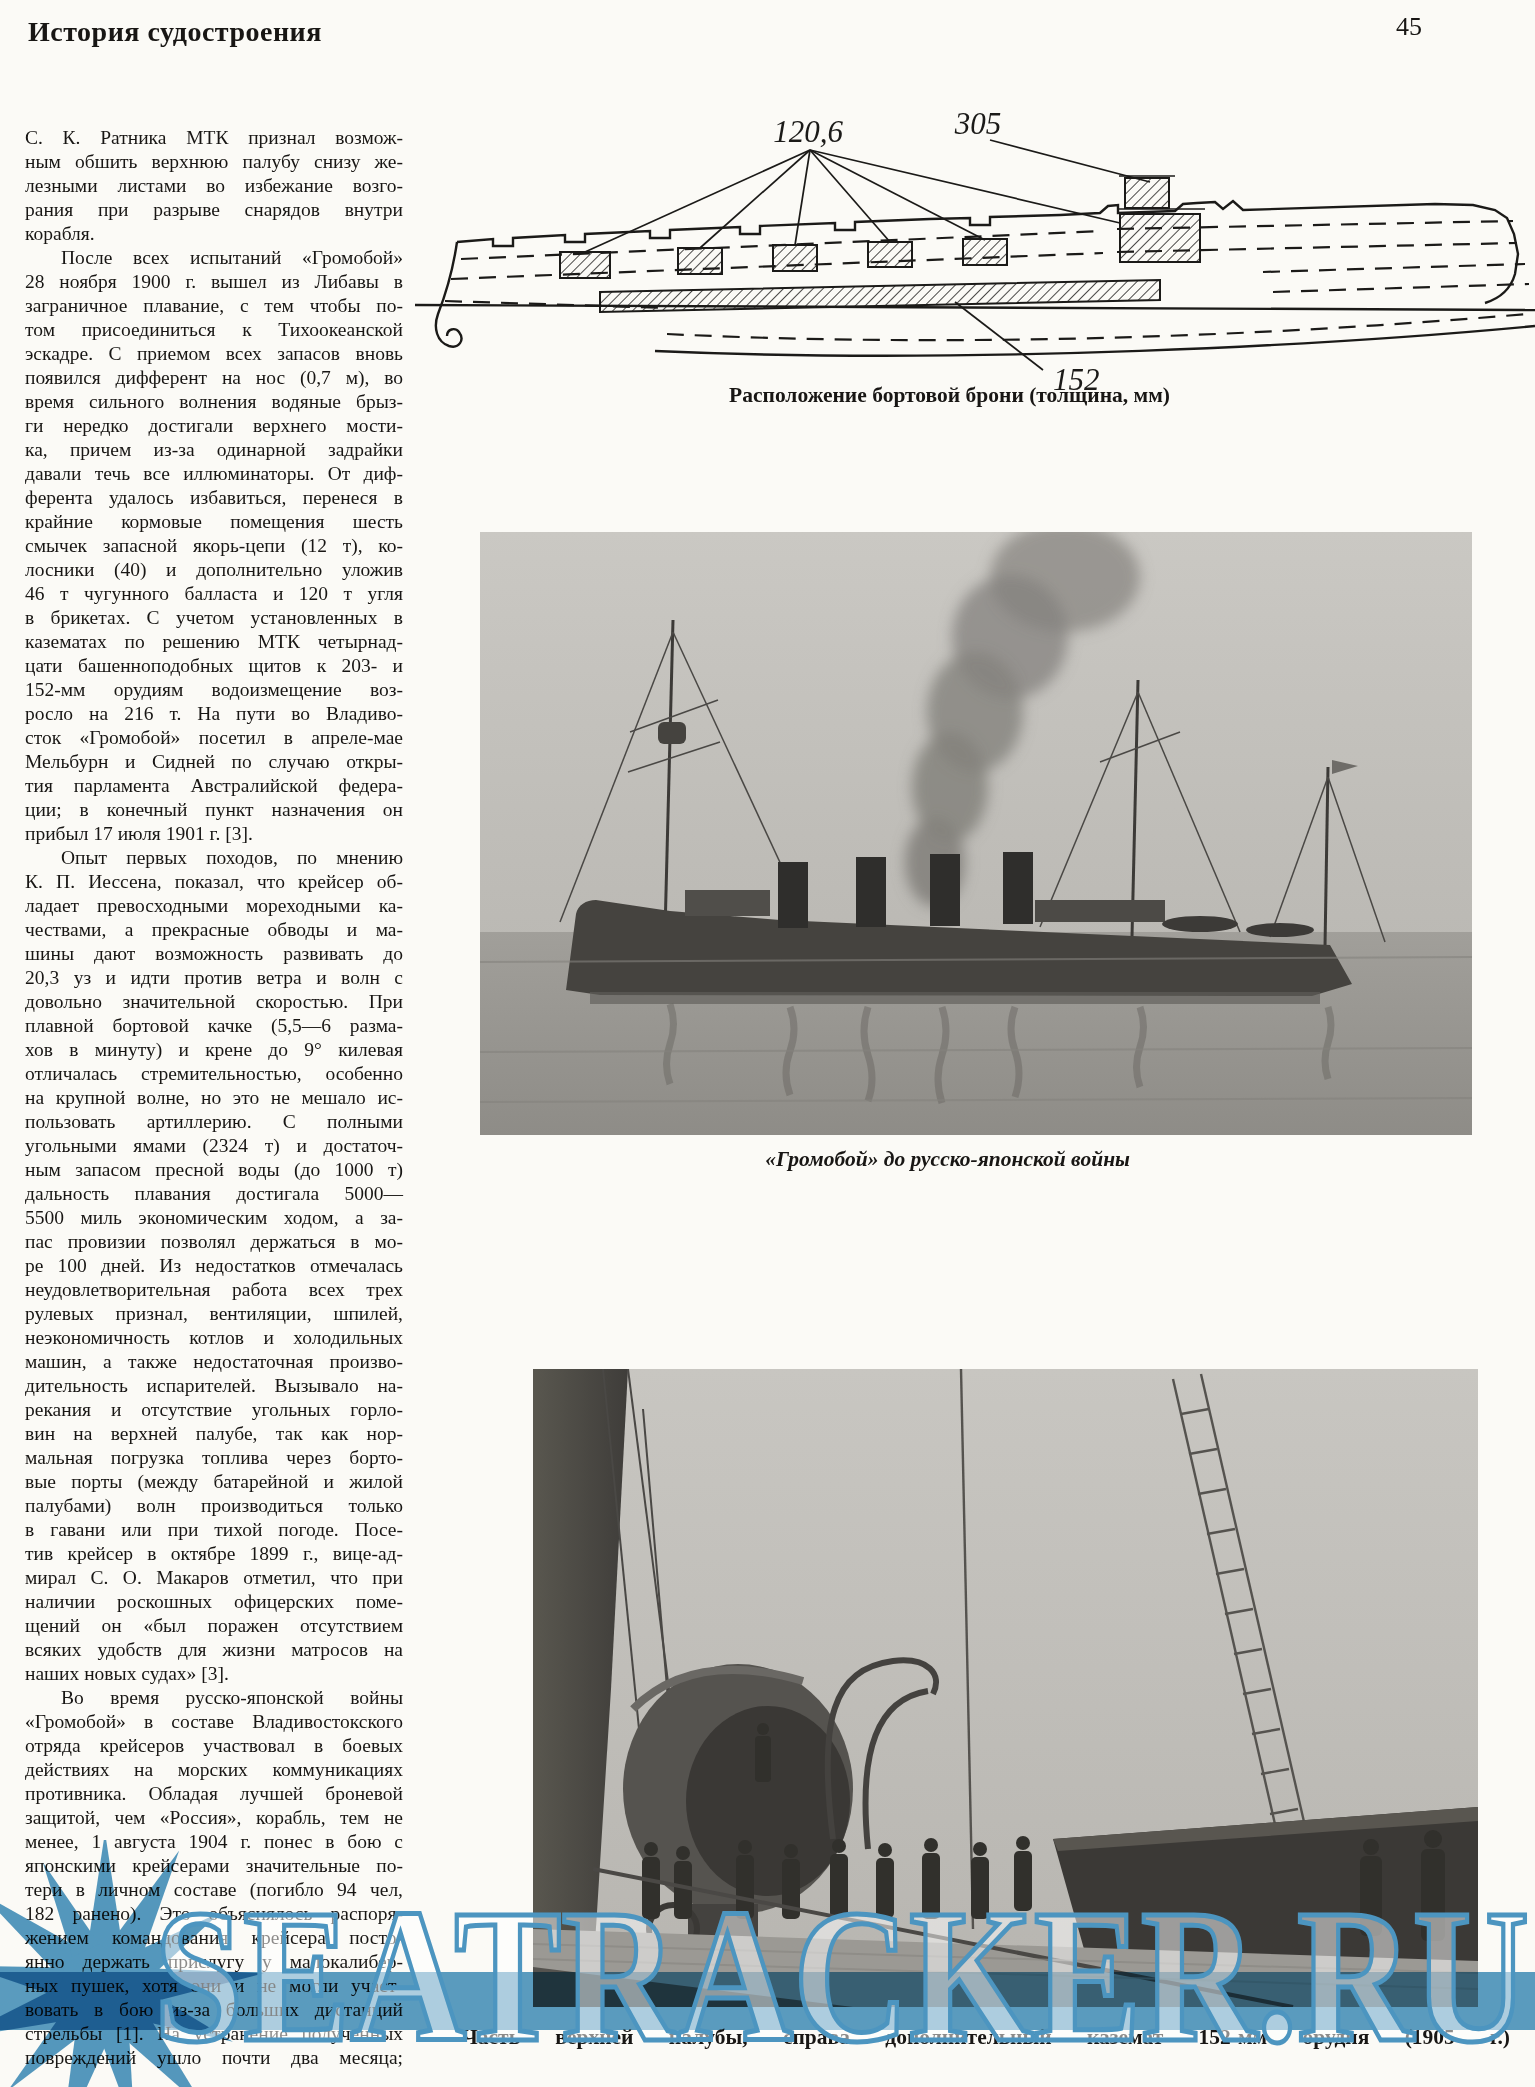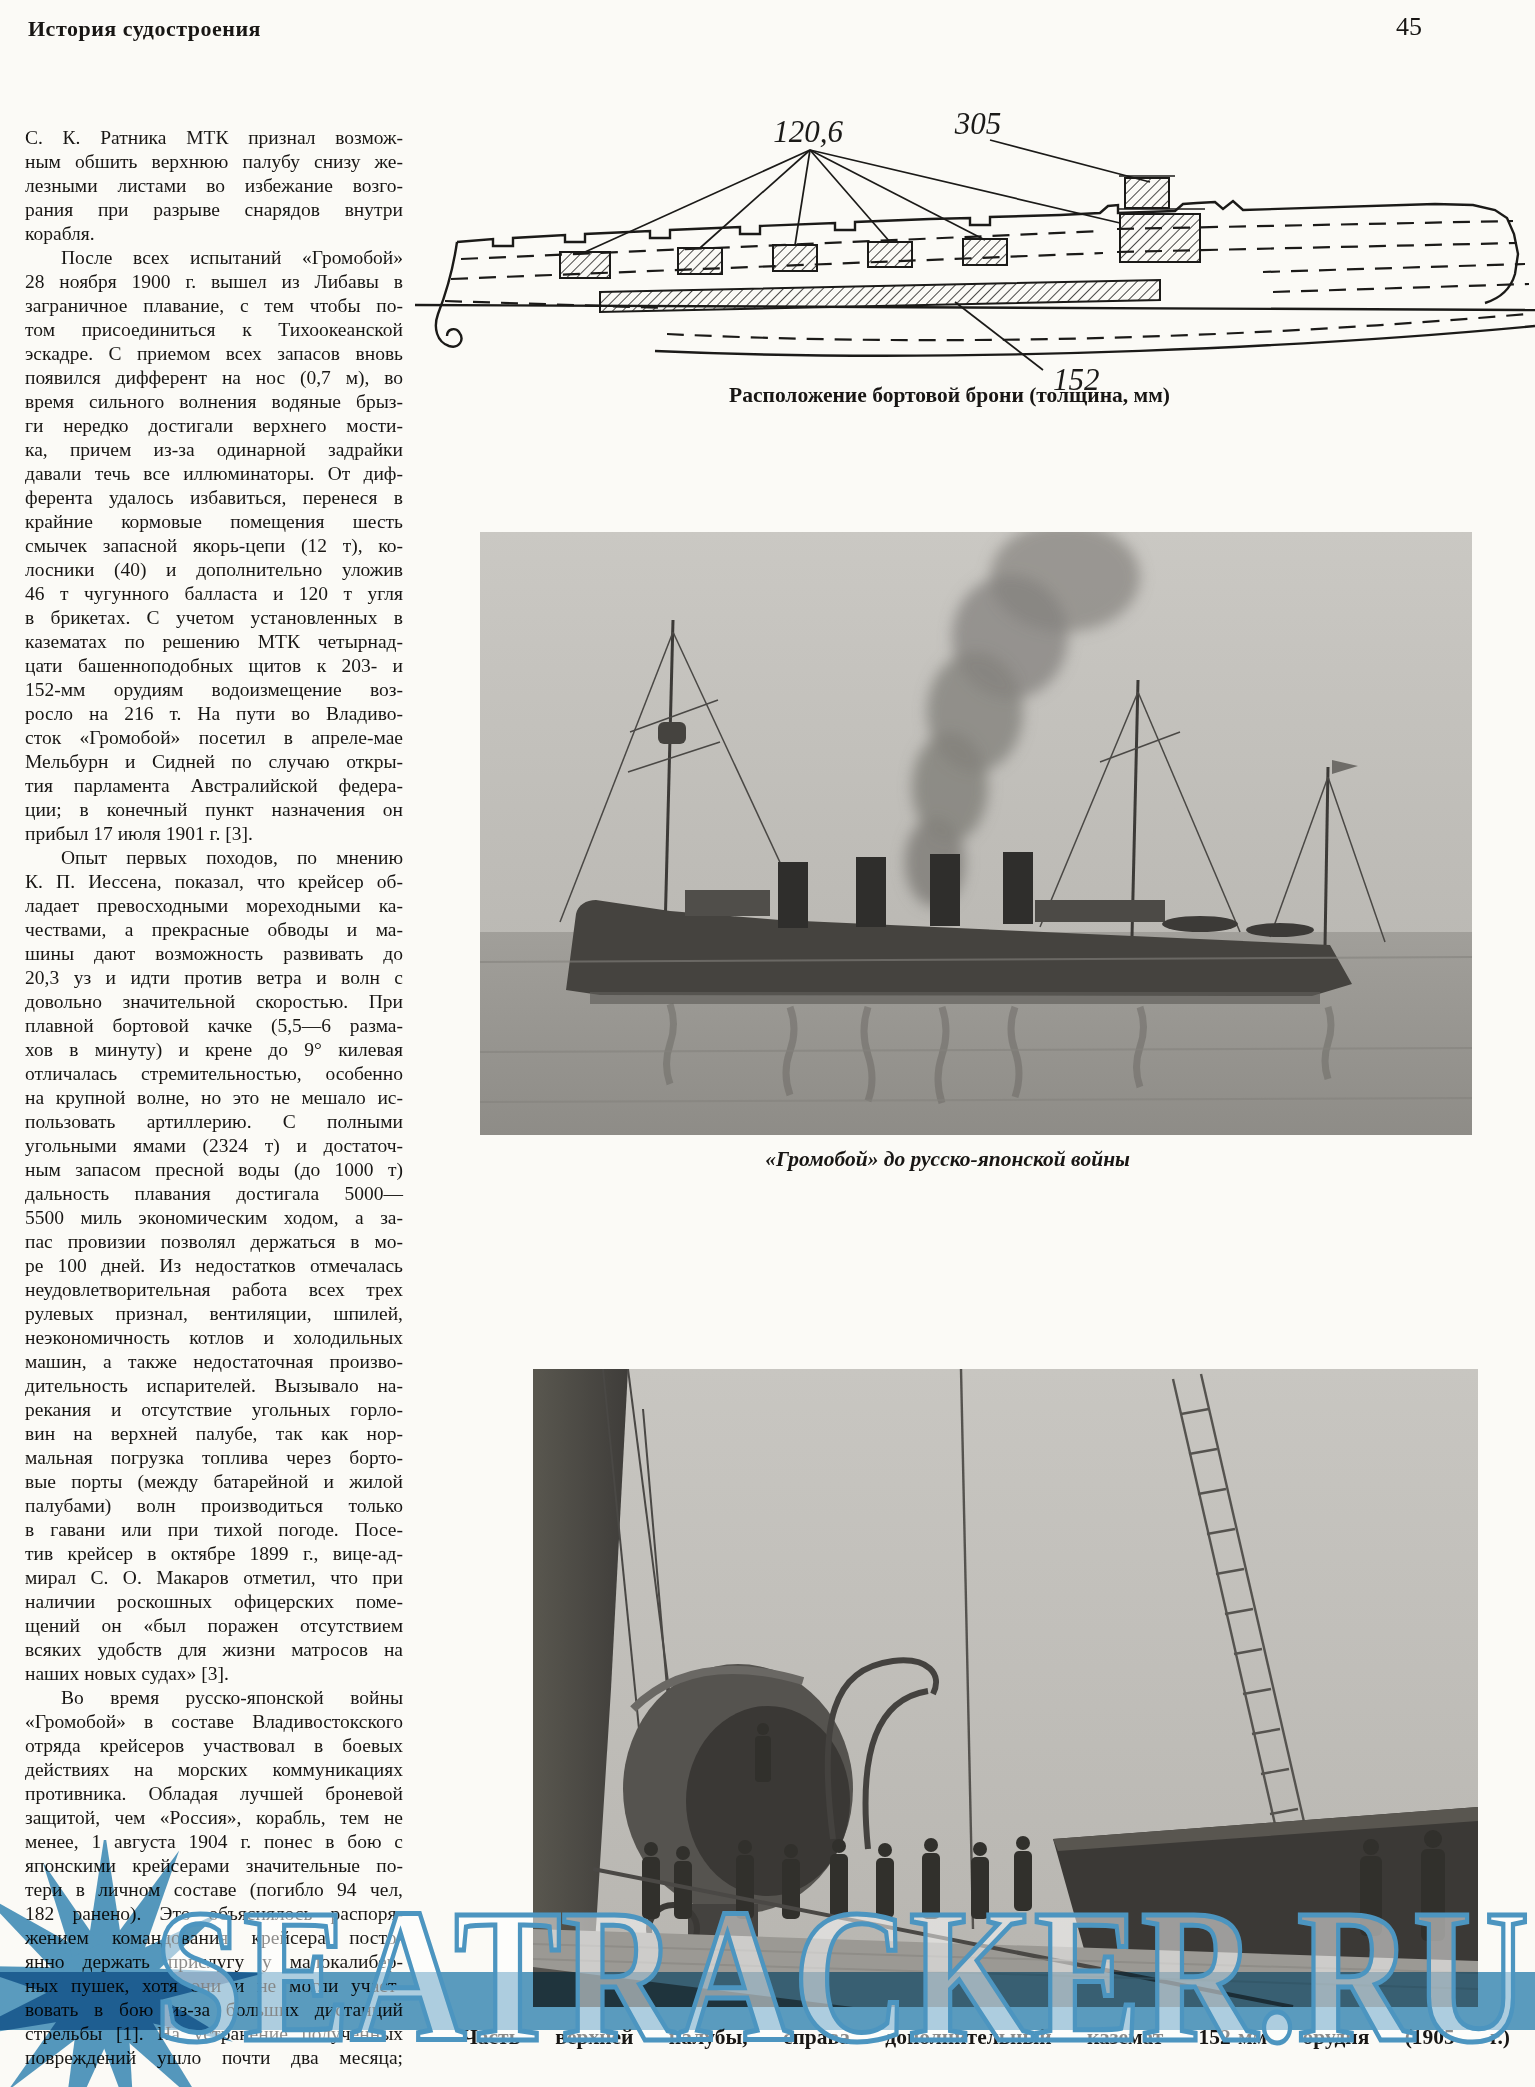--- a/index.html
+++ b/index.html
@@ -2,21 +2,21 @@
 <html><head>
 <meta charset="utf-8">
 <style>
   html,body{margin:0;padding:0;}
   body{
     width:1535px;height:2087px;position:relative;overflow:hidden;
     background:#fbfaf6;color:#181614;
     font-family:"Liberation Serif", serif;
   }
   
-  .hdr-left{position:absolute;left:28px;top:16px;font-size:22px;font-weight:bold;letter-spacing:.5px;}
+  .hdr-left{position:absolute;left:28px;top:16px;font-size:28px;font-weight:bold;letter-spacing:.5px;}
   .hdr-num{position:absolute;left:1396px;top:12px;font-size:26px;}
   
   #article{position:absolute;left:25px;top:126px;width:378px;}
   .line{
     height:24px;line-height:24px;font-size:19.5px;
     text-align:justify;text-align-last:justify;
     white-space:normal;overflow:visible;
   }
   .line.indent{text-indent:36px;}
   .line.end{text-align-last:left;}

